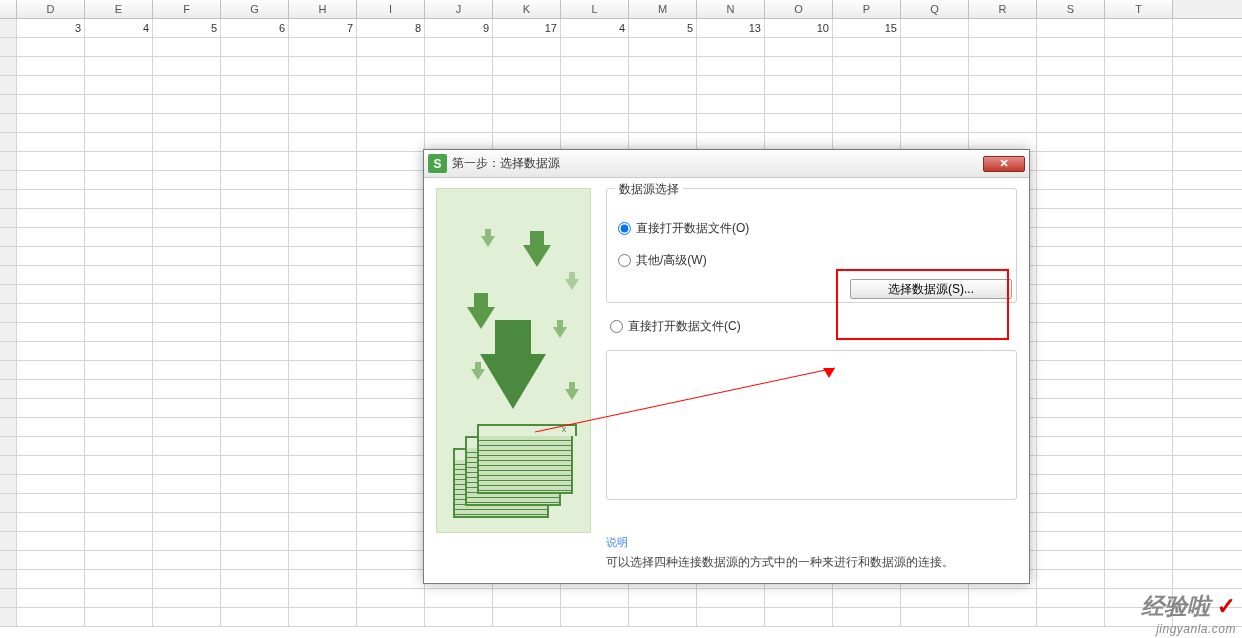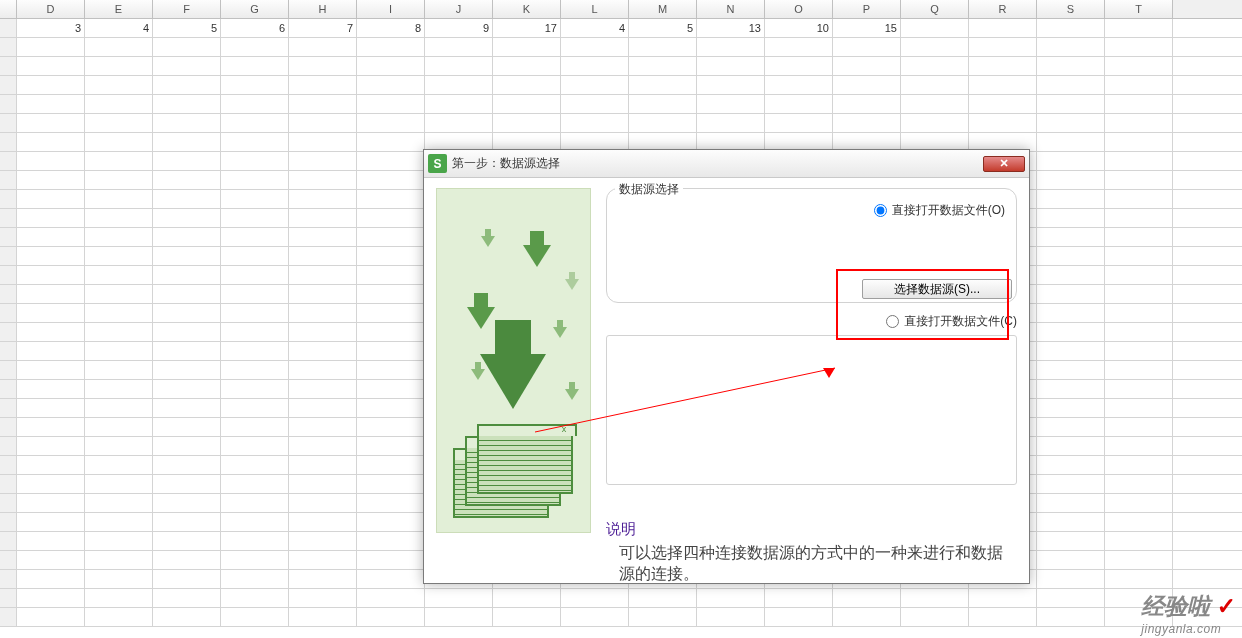--- a/index.html
+++ b/index.html
@@ -172,47 +172,46 @@
     .s2 { left: 12px; top: 12px; }
     .s3 { left: 24px; top: 0; }
 
     .right-pane {
       flex: 1;
       padding-left: 15px;
       position: relative;
     }
     .fieldset {
       border: 1px solid #d2d2d2;
-      border-radius: 12px;
-      padding: 8px 11px 12px 11px;
+      border-radius: 3px;
+      padding: 16px 11px 12px 11px;
       margin-bottom: 10px;
       position: relative;
     }
     .fieldset-title {
       position: absolute;
       top: -8px; left: 8px;
       background: #fff;
       padding: 0 4px;
       font-size: 12px;
       color: #333;
     }
     .radio-row {
       display: flex;
       align-items: center;
-      margin: 5px 0;
+      margin: 15px 0;
       font-size: 12px;
       color: #333;
-      justify-content: flex-end;
     }
     .radio-row input { margin-right: 5px; }
     .select-source-btn {
       position: absolute;
       right: 4px;
       bottom: 3px;
-      width: 150px;
+      width: 162px;
       height: 20px;
       background: linear-gradient(#fdfdfd, #e6e6e6);
       border: 1px solid #9e9e9e;
       border-radius: 2px;
       font-size: 12px;
       cursor: pointer;
     }
     .red-box {
       position: absolute;
       border: 2px solid #ff0000;
@@ -226,22 +225,22 @@
       width: 100%;
       height: 150px;
       border: 1px solid #d2d2d2;
       border-radius: 3px;
       resize: none;
       font-family: inherit;
       font-size: 12px;
       padding: 4px;
     }
     .desc-block { margin-top: 8px; }
-    .desc-title { font-size: 15px; color: #4c1d95; margin-bottom: 4px; margin-top: 32px; }
-    .desc-text { font-size: 16px; color: #444; margin-left: 13px; }
+    .desc-title { font-size: 11px; color: #3b82f6; margin-bottom: 4px; margin-top: 32px; }
+    .desc-text { font-size: 12px; color: #444; }
 
     .dialog-footer {
       height: 38px;
       border-top: 1px solid #d8d8d8;
       display: flex;
       justify-content: flex-end;
       align-items: center;
       padding: 0 10px;
       gap: 6px;
     }
@@ -267,20 +266,21 @@
       position: absolute;
       left: 535px; top: 364px;
       width: 310px; height: 70px;
       pointer-events: none;
     }
 
     
     .watermark {
       position: absolute;
       right: 6px; bottom: 2px;
+      text-align: right;
       font-family: "Microsoft YaHei", sans-serif;
       color: #777;
       font-style: italic;
     }
     .watermark .main {
       font-size: 23px;
       font-weight: bold;
       color: #888;
     }
     .watermark .check {
@@ -957,21 +957,21 @@
         <div class="cell"></div>
         <div class="cell"></div>
         <div class="cell"></div>
       </div>
     </div>
 </div>
 
 <div class="dialog">
   <div class="titlebar">
     <div class="title-icon">S</div>
-    <div class="title-text">第一步：数据源选择</div>
+    <div class="title-text">第一步：选择数据源</div>
     <div class="close-btn">✕</div>
   </div>
   <div class="dialog-body">
     <div class="illustration">
       <div class="arrow a-sm" style="left:44px; top:47px;"></div>
       <div class="arrow a-med" style="left:86px; top:56px;"></div>
       <div class="arrow a-sm a-lt" style="left:128px; top:90px;"></div>
       <div class="arrow a-med" style="left:30px; top:118px;"></div>
       <div class="arrow a-sm" style="left:116px; top:138px;"></div>
       <div class="arrow a-sm" style="left:34px; top:180px;"></div>
@@ -989,20 +989,24 @@
           </div>
       </div>
     </div>
     <div class="right-pane">
       <div class="fieldset" style="height:115px;">
         <div class="fieldset-title">数据源选择</div>
         <label class="radio-row">
           <input type="radio" name="ds" checked="" style="">
           <span>直接打开数据文件(O)</span>
         </label>
+        <label class="radio-row">
+          <input type="radio" name="ds" style="">
+          <span>其他/高级(W)</span>
+        </label>
         <button class="select-source-btn">选择数据源(S)...</button>
       </div>
       <div class="red-box"></div>
       <label class="radio-row" style="margin-left:4px;">
         <input type="radio" name="ds" style="">
         <span>直接打开数据文件(C)</span>
       </label>
       <textarea class="textarea" style=""></textarea>
       <div class="desc-block">
         <div class="desc-title">说明</div>

